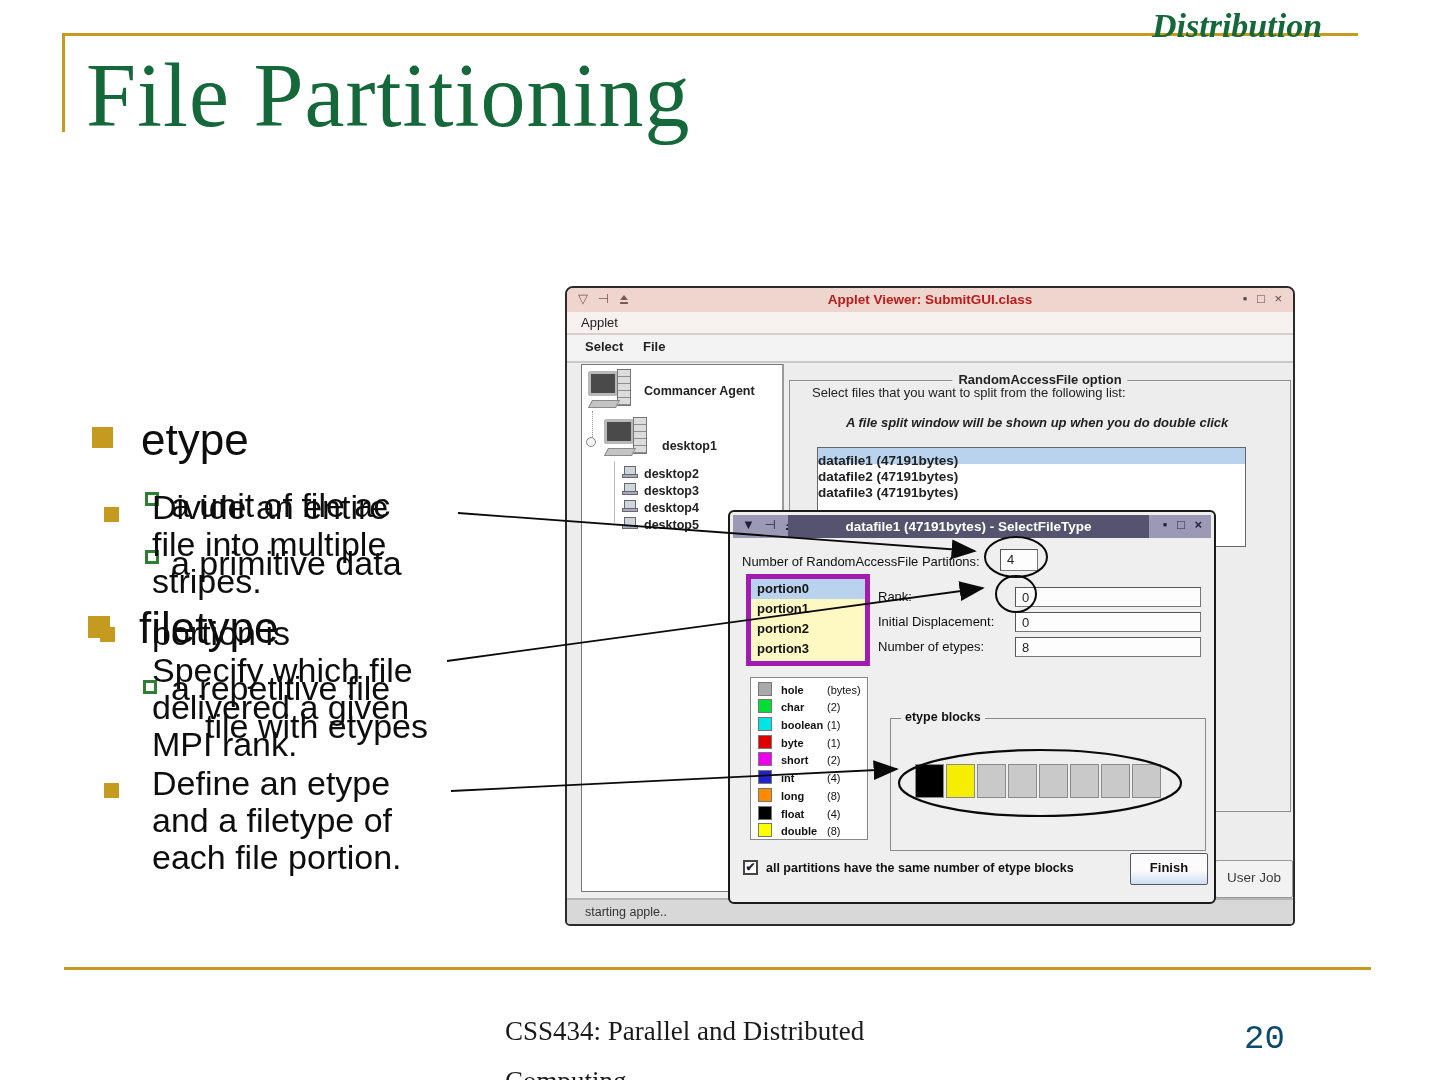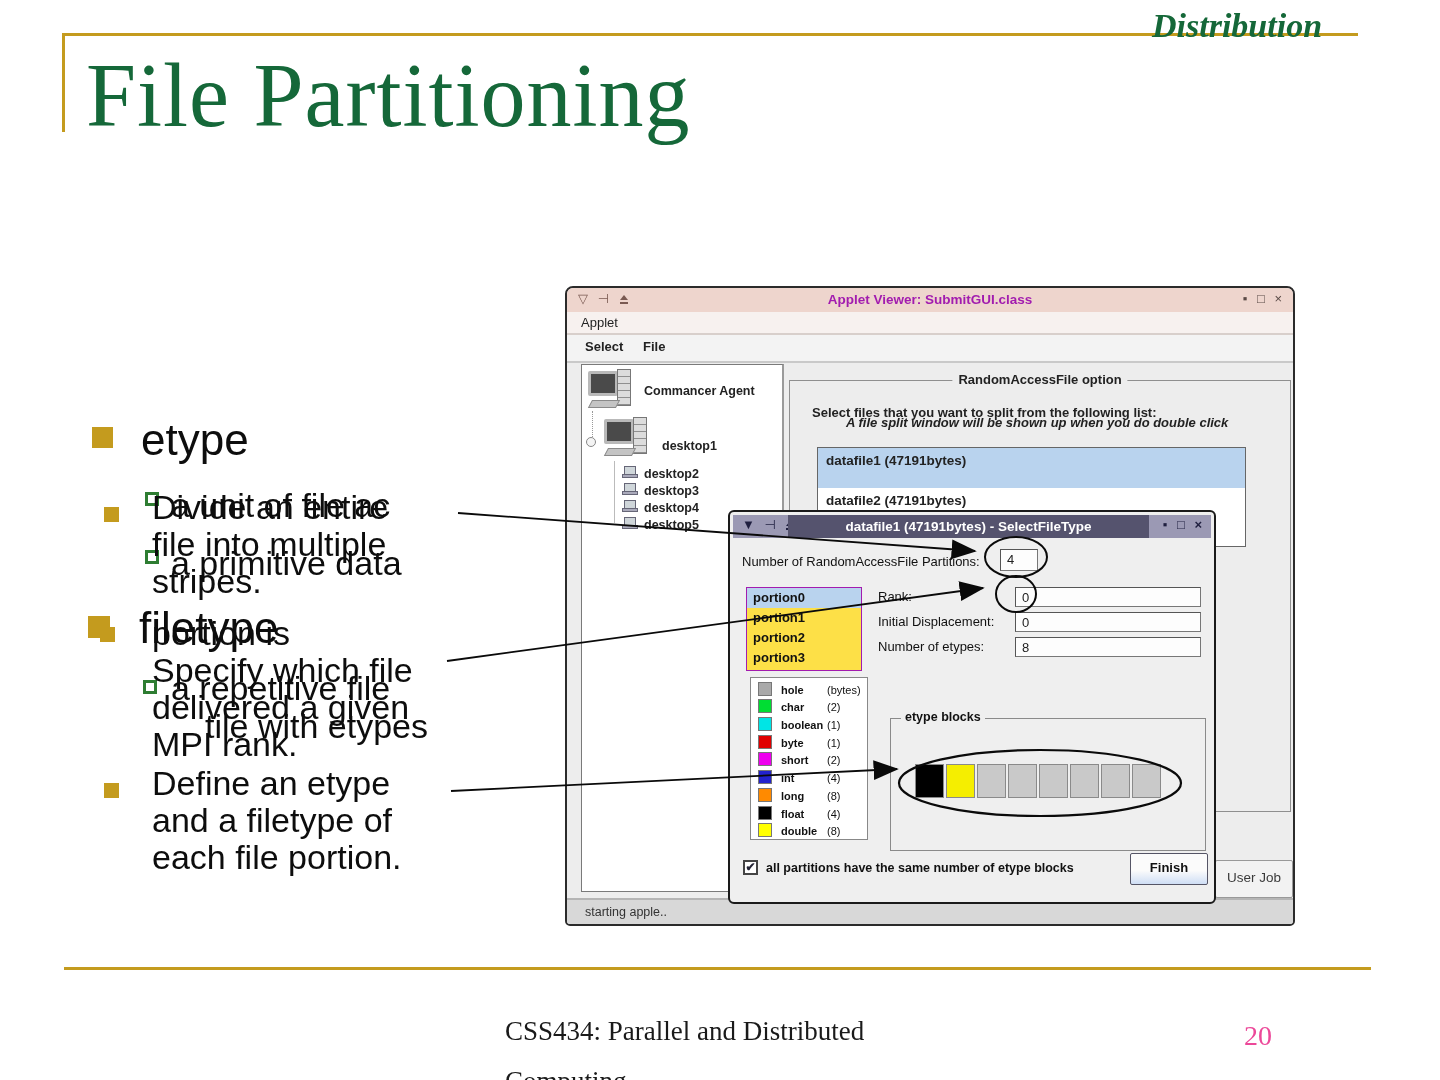--- a/index.html
+++ b/index.html
@@ -13,41 +13,41 @@
   .rule-bottom { left:64px;  top:967px; width:1307px; height:3px; }
   .section-header { position:absolute; left:1152px; top:6px; width:260px;
     font-family:"Liberation Serif", serif; font-style:italic; font-weight:bold;
     font-size:34px; line-height:39px; color:#156839; z-index:3; }
   .page-title { position:absolute; left:86px; top:44px;
     font-family:"Liberation Serif", serif; font-size:90px; letter-spacing:1px; color:#156839; }
   .footer-line { position:absolute; left:505px; font-family:"Liberation Serif", serif;
     font-size:27px; color:#1a1a1a; }
   .footer-1 { top:1016px; } .footer-2 { top:1046px;margin-top:20px; }
   .page-number { position:absolute; left:1244px; top:1020px;
-    font-family:Liberation Serif, serif; font-size:28px; color:#ec4899; }
+    font-family:Liberation Mono, monospace; font-size:34px; color:#0c4a6e; }
 
   
   .ltxt { position:absolute; color:#0d0d0d; z-index:1; white-space:nowrap; }
   .heading { left:88px; top:349px; font-size:44px; }
   .lvl1 { font-size:44px; }
   .lvl2 { font-size:34px; }
   .note { font-size:34px; line-height:37px; }
   .note span { display:block; }
   .bullet { position:absolute; z-index:1; }
   .b-gold { background:#C49B1E; }
   .b-hollow { background:#fff; border:3px solid #2e7d32; box-sizing:border-box; }
 
   
   .window { position:absolute; left:565px; top:286px; width:726px; height:636px;
     background:#ededed; border:2px solid #2b2b2b; border-radius:8px 8px 5px 5px;
     z-index:5; font-size:13px; color:#222; }
   .titlebar { position:absolute; left:0; right:0; top:0; height:24px; background:#eed5cd;
     border-bottom:1px solid #c7a79e; border-radius:6px 6px 0 0; }
   .titlebar .ttl { position:absolute; left:0; right:0; top:0; text-align:center;
-    line-height:24px; font-weight:bold; font-size:13.5px; color:#a21caf; }
+    line-height:24px; font-weight:bold; font-size:13.5px; color:#b91c1c; }
   .wicons-l { position:absolute; left:8px; top:3px; color:#7a5a52; font-size:13px; }
   .wicons-r { position:absolute; right:8px; top:3px; color:#5a4a46; font-size:13px; }
   .wicons-l span, .wicons-r span { margin:0 3px; }
   .eject-icon { display:inline-block; width:11px; height:10px; position:relative; vertical-align:middle; }
   .eject-icon::before { content:""; position:absolute; left:1px; top:0;
     border-left:4px solid transparent; border-right:4px solid transparent;
     border-bottom:5px solid currentColor; }
   .eject-icon::after  { content:""; position:absolute; left:1px; bottom:1px; width:8px; height:2px;
     background:currentColor; }
   .menubar1 { position:absolute; left:0; right:0; top:24px; height:23px; background:#f7f1ef;
@@ -76,26 +76,26 @@
   .tree-dotted { position:absolute; border-left:1px dotted #999; }
   .tree-conn   { position:absolute; border-left:1px solid #bbb; }
   .tree-handle { position:absolute; width:8px; height:8px; border:1px solid #888;
     border-radius:50%; background:#f4f4f4; }
 
   
   .groupbox { position:absolute; left:222px; top:92px; width:500px; height:430px;
     border:1px solid #8f8f8f; }
   .gb-title { position:absolute; top:-9px; left:50%; transform:translateX(-50%);
     background:#ededed; padding:0 6px; font-weight:bold; font-size:13px; white-space:nowrap; }
-  .hint1 { position:absolute; left:22px; top:24px; font-weight:bold; font-size:13px; white-space:nowrap; }
+  .hint1 { position:absolute; left:22px; top:4px; font-weight:normal; font-size:13px; white-space:nowrap; }
   .hint2 { position:absolute; left:56px; top:34px; font-weight:bold; font-style:italic;
     font-size:13px; white-space:nowrap; }
   .filelist { position:absolute; left:27px; top:66px; width:427px; height:98px; background:#fff;
     border:1px solid #666; }
-  .file-row { height:40px; line-height:26px; padding-left:8px; font-weight:bold; font-size:13.5px;
+  .file-row { height:16px; line-height:26px; font-weight:bold; font-size:13.5px;
     white-space:nowrap; }
   .row-selected { background:#b9d3ee; }
   .userjob-btn { position:absolute; left:648px; top:572px; width:76px; height:36px;
     border:1px solid #999; background:#f2f2f2; color:#3a3a3a; text-align:center;
     line-height:34px; font-size:13.5px; border-radius:2px; }
   .statusbar { position:absolute; left:0; right:0; bottom:0; height:26px; background:#d8d8d8;
     border-top:2px solid #b5b5b5; border-radius:0 0 3px 3px; line-height:24px;
     padding-left:18px; font-size:12.5px; color:#333; box-sizing:border-box; }
 
   
@@ -106,22 +106,22 @@
   .dlg-title-center { position:absolute; left:55px; right:62px; top:0; bottom:0; background:#55536e;
     color:#fff; font-weight:bold; font-size:13.5px; text-align:center; line-height:23px;
     white-space:nowrap; overflow:hidden; }
   .dlg-icons-l { position:absolute; left:6px; top:2px; color:#1f1f3f; font-size:13px; }
   .dlg-icons-r { position:absolute; right:6px; top:2px; color:#1f1f3f; font-size:13px; font-weight:bold; }
   .dlg-icons-l span, .dlg-icons-r span { margin:0 3px; }
   .dlg-label { position:absolute; font-weight:normal; white-space:nowrap; }
   .dlg-input { position:absolute; background:#fdfdfd; border:1px solid #777;
     border-top-color:#555; border-left-color:#555; padding-left:6px; line-height:19px;
     font-size:13px; color:#222; box-sizing:border-box; }
-  .portions { position:absolute; left:16px; top:75px; width:114px; height:82px; background:#fde047;
-    border:1px solid #a21caf; }
+  .portions { position:absolute; left:16px; top:62px; width:114px; height:82px; background:#fef9c3;
+    border:5px solid #a21caf; }
   .portion-row { height:20px; line-height:20px; padding-left:6px; font-weight:bold; font-size:13px; }
   .legendbox { position:absolute; left:20px; top:165px; width:116px; height:161px; background:#fff;
     border:1px solid #888; }
   .leg-row { display:flex; align-items:flex-end; height:17.7px; padding-left:7px; }
   .leg-swatch { width:12px; height:12px; border:1px solid #777; margin-right:9px; flex:none; }
   .leg-name { font-weight:bold; font-size:11px; width:46px; }
   .leg-size { font-size:11px; }
   .etype-group { position:absolute; left:160px; top:206px; width:314px; height:131px;
     border:1px solid #8a8a8a; }
   .etype-title { position:absolute; top:-9px; left:10px; background:#efefef; padding:0 4px;

